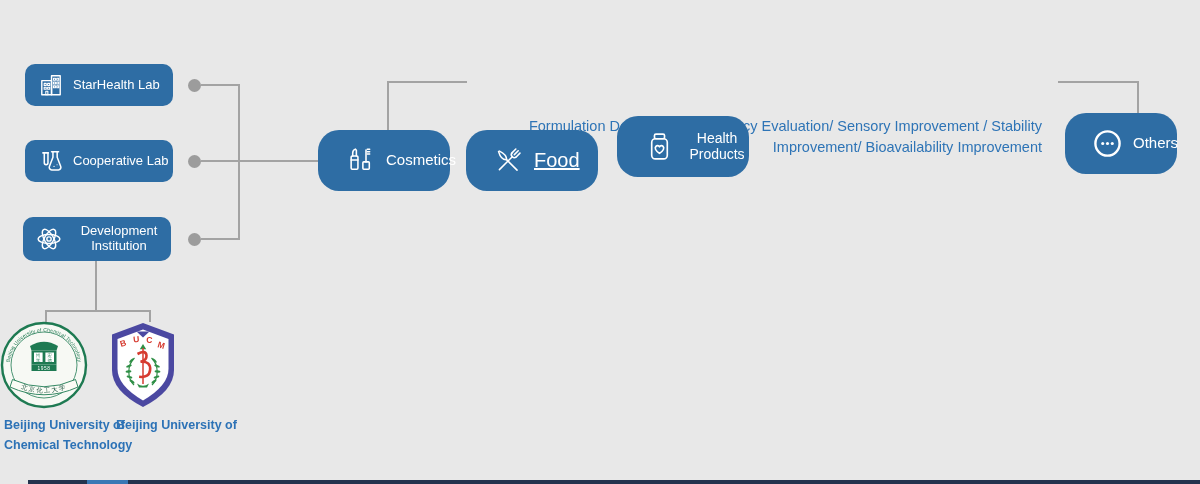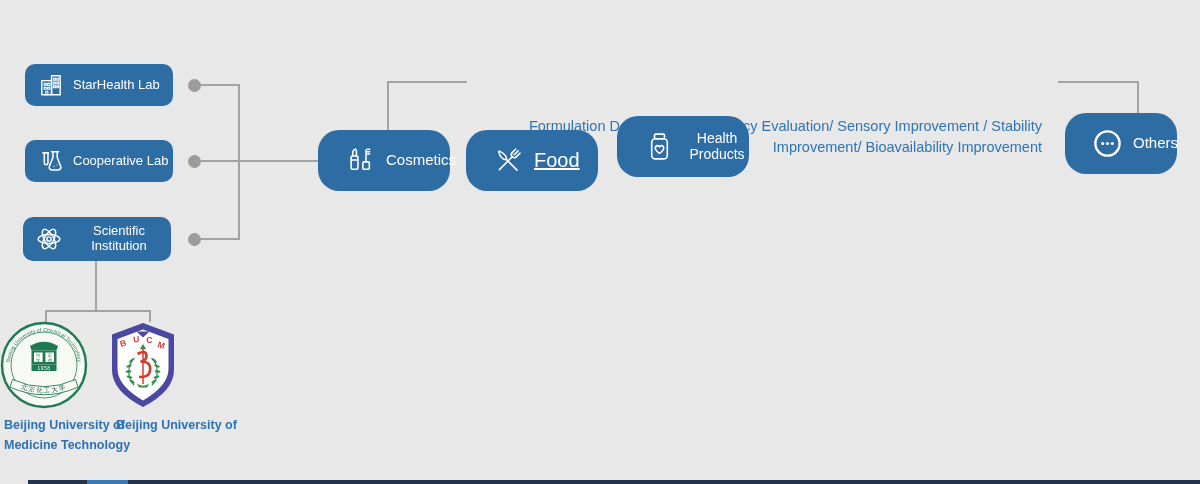--- a/index.html
+++ b/index.html
@@ -89,21 +89,21 @@
 
   <div class="box src" style="left:23px;top:217px;height:44px">
     <span class="icon">
       <svg viewBox="0 0 24 24" fill="none" stroke="#fff" stroke-width="1.3">
         <ellipse cx="12" cy="12" rx="10" ry="4.2"></ellipse>
         <ellipse cx="12" cy="12" rx="10" ry="4.2" transform="rotate(60 12 12)"></ellipse>
         <ellipse cx="12" cy="12" rx="10" ry="4.2" transform="rotate(120 12 12)"></ellipse>
         <circle cx="12" cy="12" r="2"></circle>
       </svg>
     </span>
-    <span class="lbl ctr">Scientific Institution</span>
+    <span class="lbl ctr">Development Institution</span>
   </div>
 
   <div class="desc">Formulation Development / Efficacy Evaluation/ Sensory Improvement / Stability Improvement/ Bioavailability Improvement</div>
 
   <div class="box cat" style="left:318px;top:130px">
     <span class="icon">
       <svg viewBox="0 0 36 36" fill="none" stroke="#fff" stroke-width="1.7" stroke-linecap="round" stroke-linejoin="round">
         <path d="M9.5 13 v-3.2 q0 -3.2 2.8 -4.2 l1.2 1.2 V13"></path>
         <rect x="7.8" y="13" width="7.4" height="14.5" rx="1.2"></rect>
         <path d="M7.8 17.5 h7.4"></path>
@@ -218,21 +218,21 @@
         <path d="M36 23 l-3.2 5.2 h6.4 Z" fill="#2f8f46"></path>
         <line x1="36" y1="27" x2="36" y2="63" stroke="#d63b30" stroke-width="1.5"></line>
         <path d="M30.5 33 q8.5 -4.5 9 1.5 q0.4 5 -6 6.3 q10.5 -0.8 9.6 8.2 q-0.8 8 -11 6.8" fill="none" stroke="#d63b30" stroke-width="2.6"></path>
         <path d="M30 62.5 q6 4.5 12 0 l-2 4 h-8 Z" fill="#2f8f46"></path>
       </g>
     </svg>
   </div>
 
   <div class="uni-label" style="left:4px;top:415px">
     <div>Beijing University of</div>
-    <div>Medicine Technology</div>
+    <div>Chemical Technology</div>
   </div>
   <div class="uni-label" style="left:116px;top:415px">
     <div>Beijing University of</div>
   </div>
 
   <div class="bbar" style="left:28px;right:0;top:480px;background:#24334e"></div>
   <div class="bbar" style="left:87px;width:41px;top:480px;background:#3a78b5"></div>
 
 </div>
 

